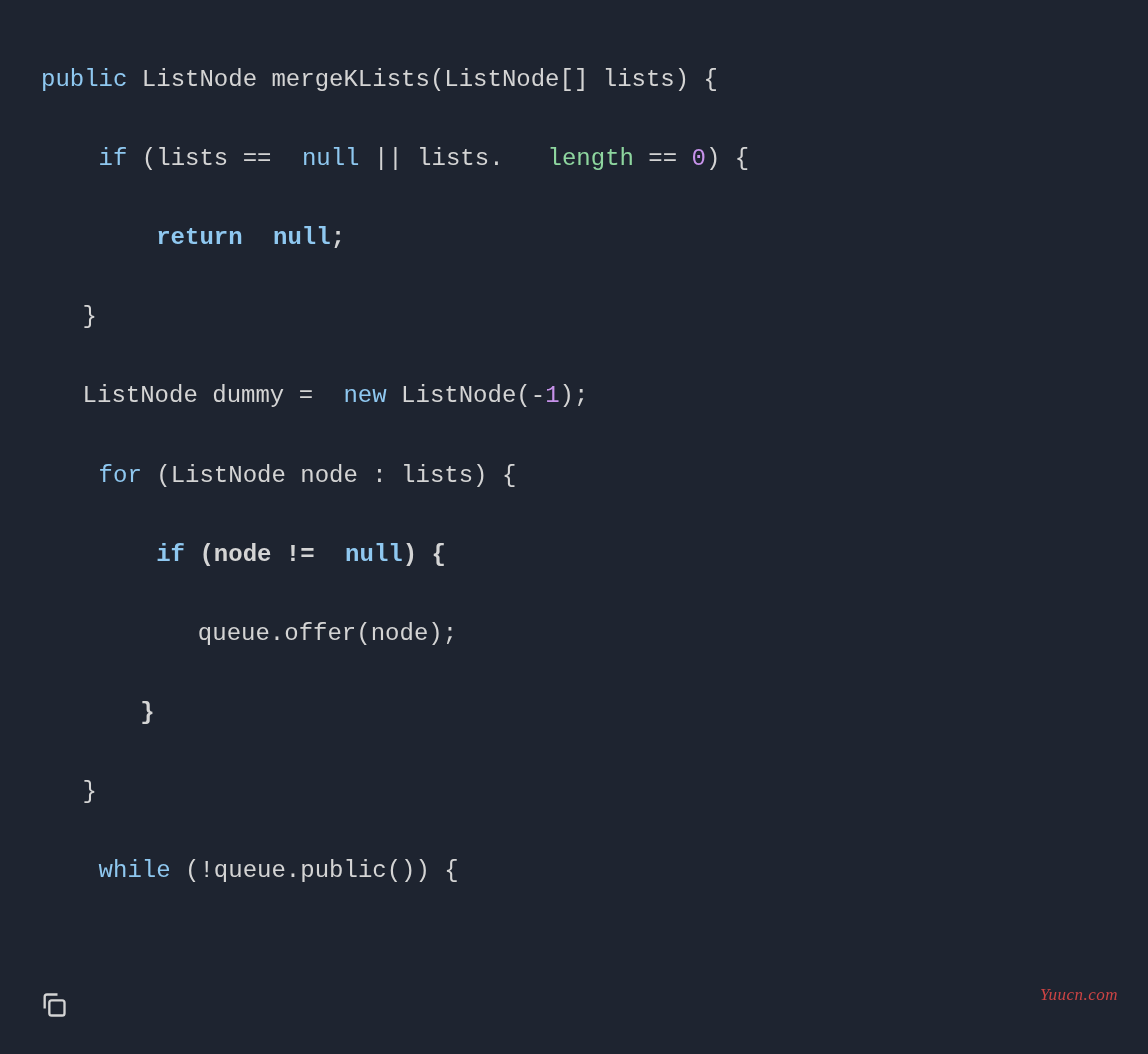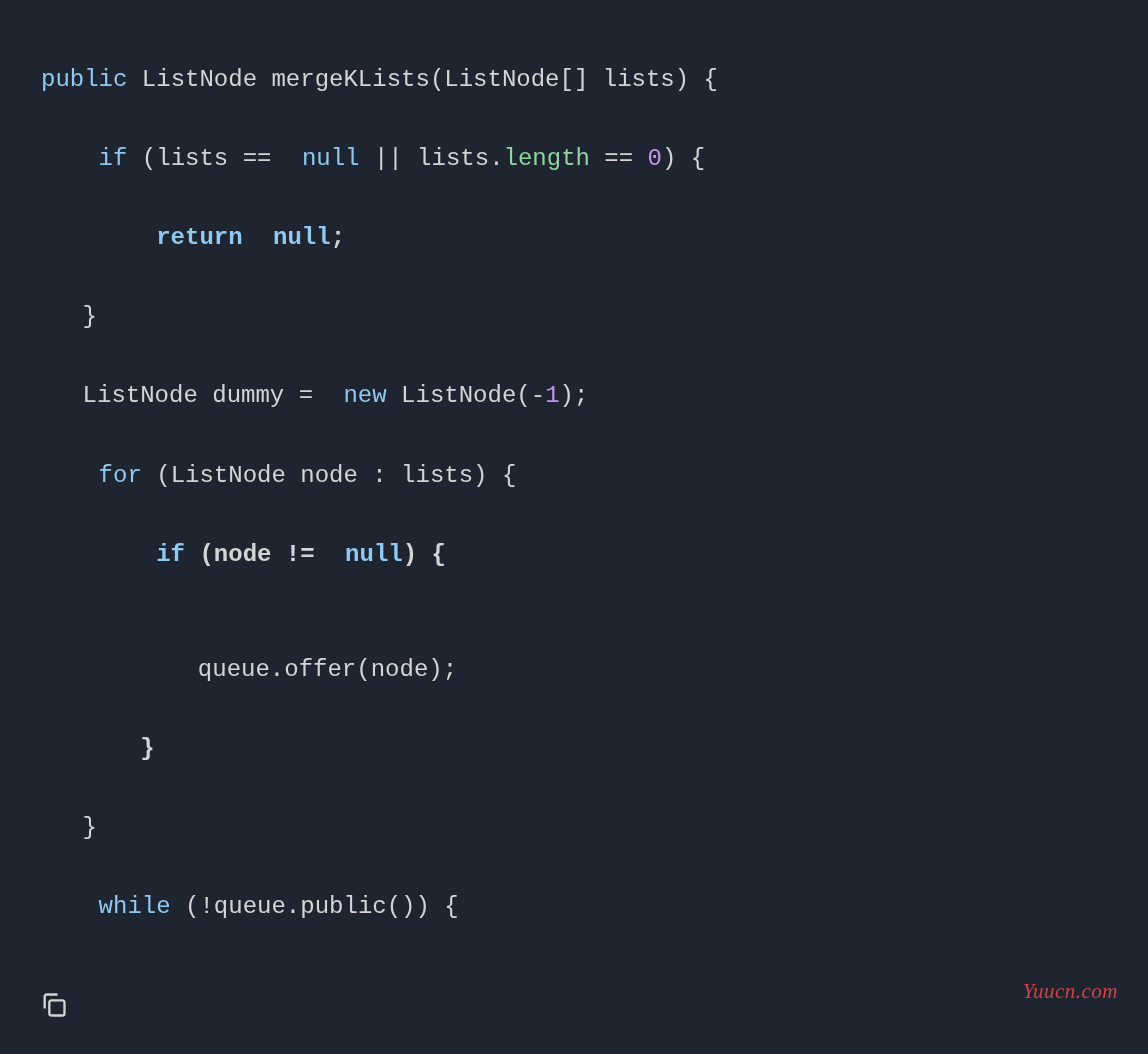--- a/index.html
+++ b/index.html
@@ -18,48 +18,48 @@
       height: 1054px;
       overflow: hidden;
       position: relative;
     }
     .code-container {
       white-space: pre;
       overflow-x: hidden;
     }
     .kw { color: #8fc8f0; margin-left: 16px; }
     .num { color: #c792ea; }
-    .prop { color: #8ed69f; }
+    .prop { color: #8ed69f; margin-left: 44px; }
     .line {
       display: block;
     }
     .i1 { padding-left: 4ch; }
     .i2 { padding-left: 8ch; font-weight: bold; }
-    .i3 { padding-left: 12ch; margin-top: 36px; }
+    .i3 { padding-left: 12ch; }
     .copy-icon {
       position: absolute;
       bottom: 35px;
       left: 40px;
       width: 28px;
       height: 28px;
       cursor: pointer;
     }
     .copy-icon svg {
       width: 100%;
       height: 100%;
       stroke: #d4d4d4;
       stroke-width: 2;
       fill: none;
     }
     .watermark {
       position: absolute;
       bottom: 45px;
       right: 30px;
       font-family: serif;
-      font-size: 21px;
+      font-size: 17px;
       color: #c44;
       font-style: italic;
       letter-spacing: 0.5px;
     }
   </style>
 </head>
 <body>
 
 <div class="code-container">
 <span class="line"><span class="kw">public</span> <span>ListNode</span> <span>mergeKLists</span><span>(</span><span>ListNode</span><span>[]</span> <span>lists</span><span>)</span> <span>{</span></span>

